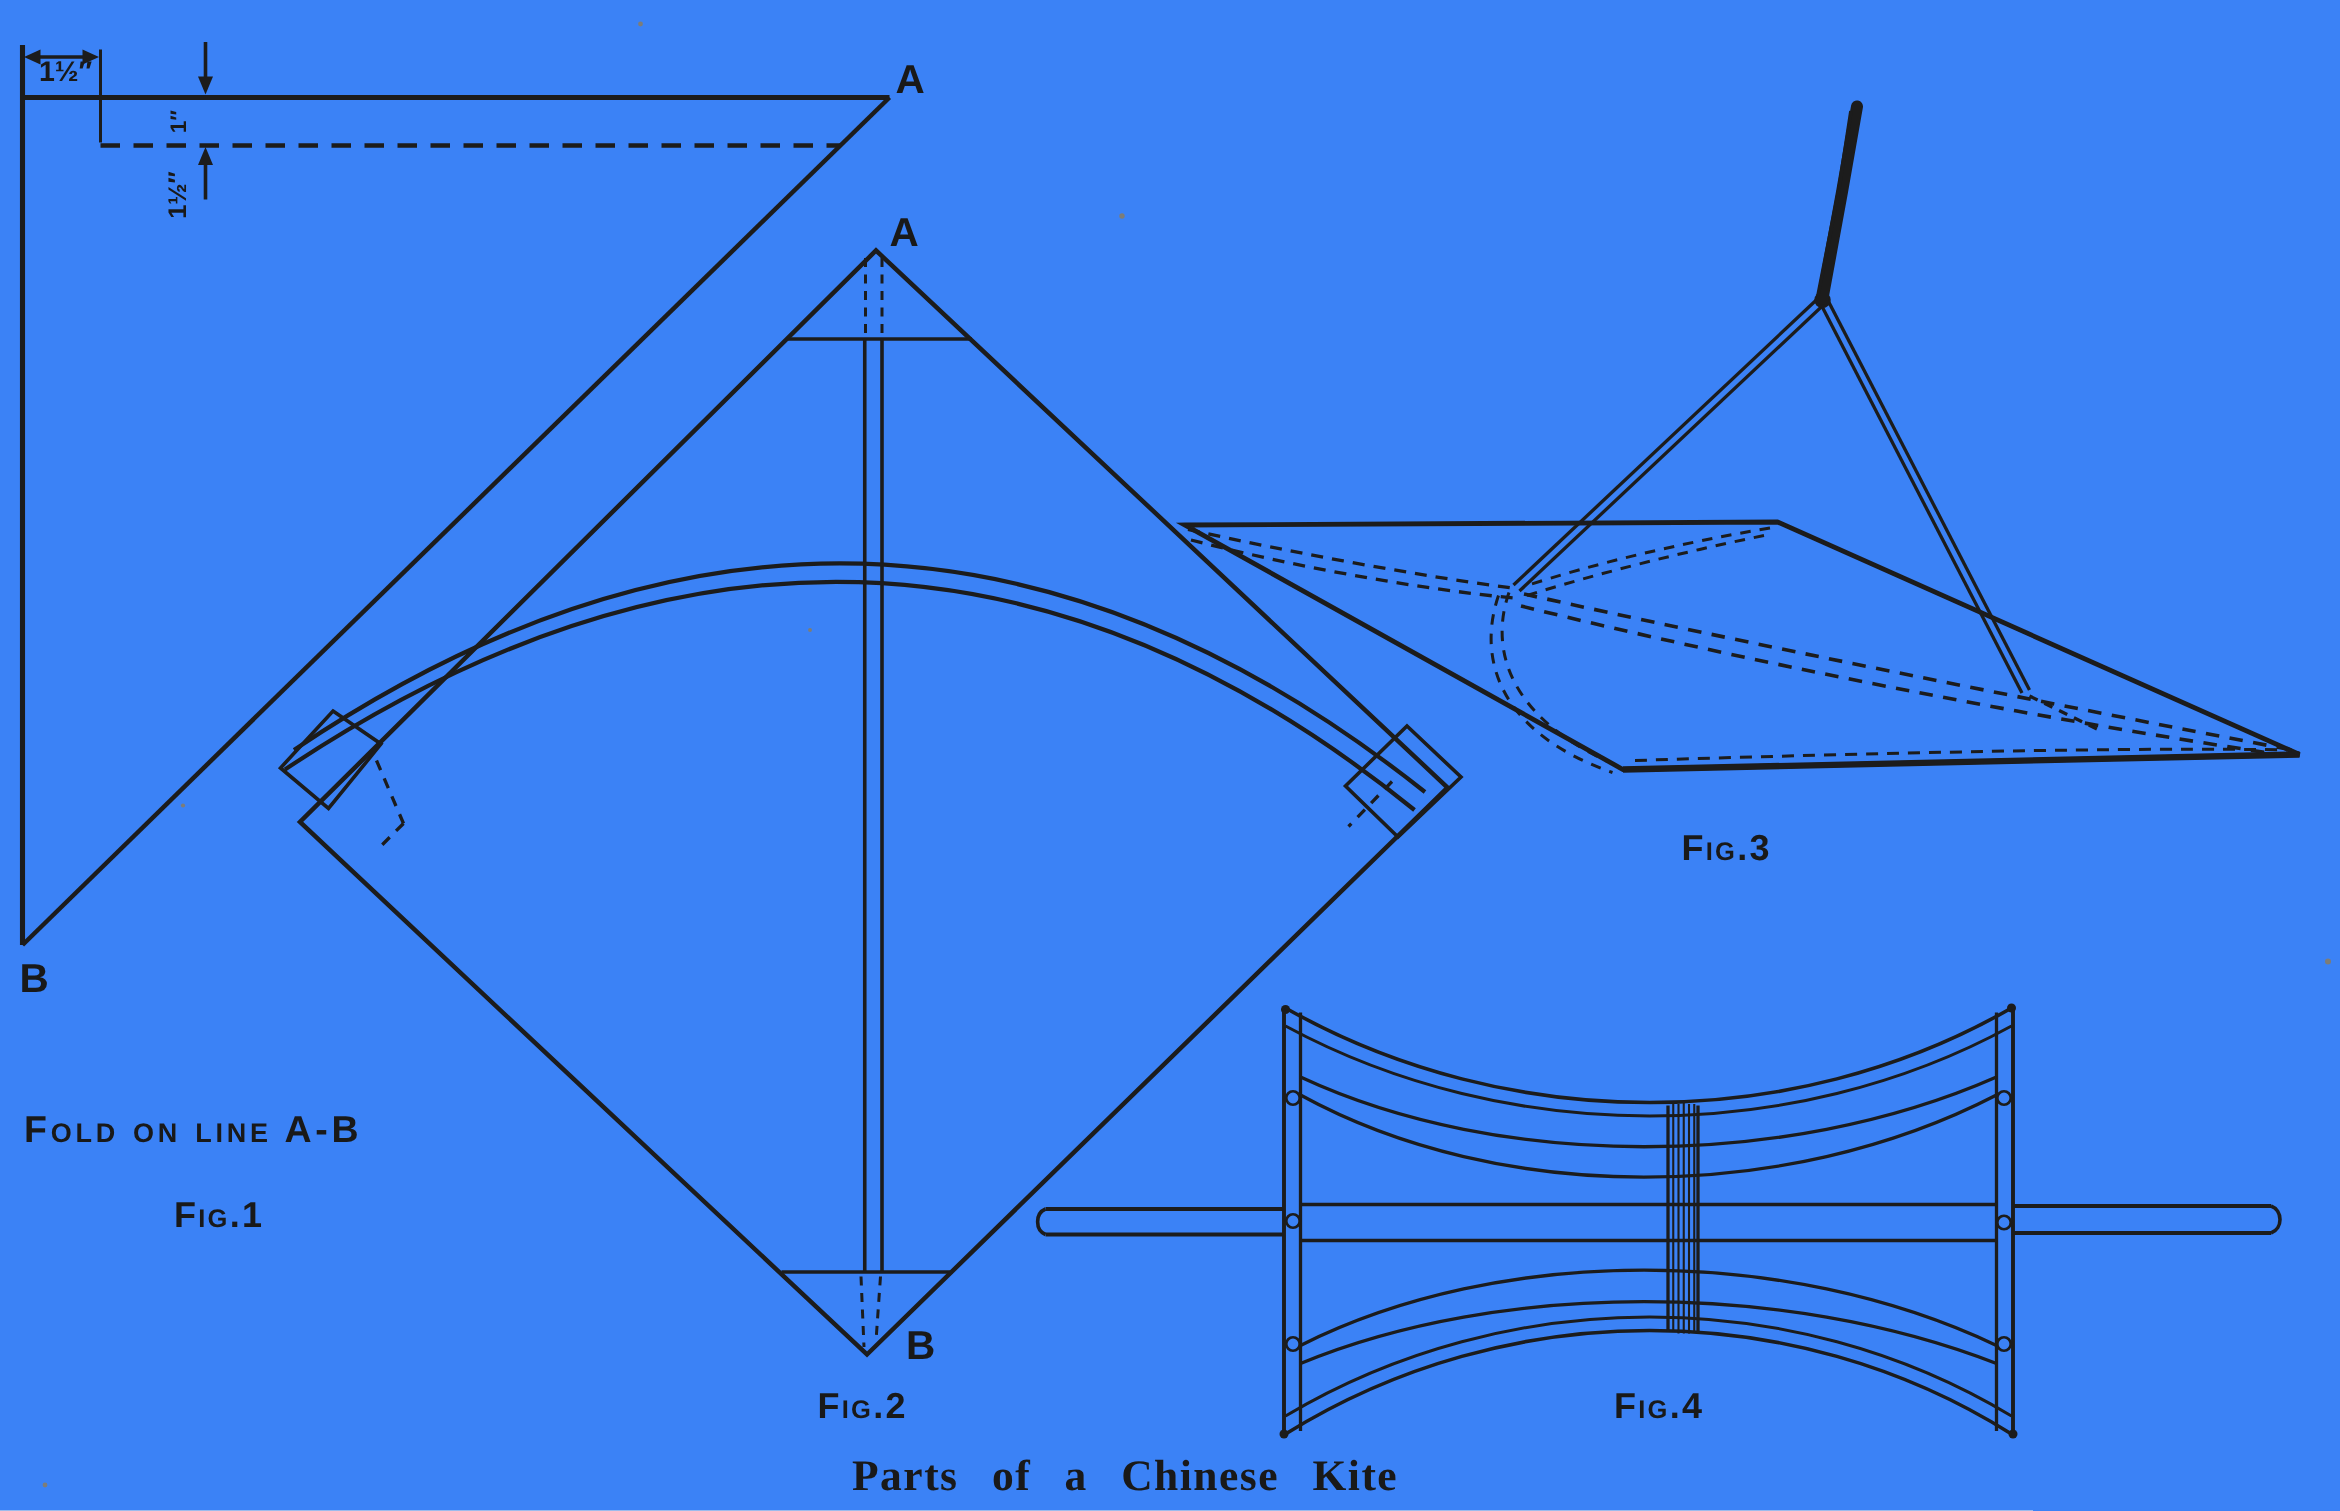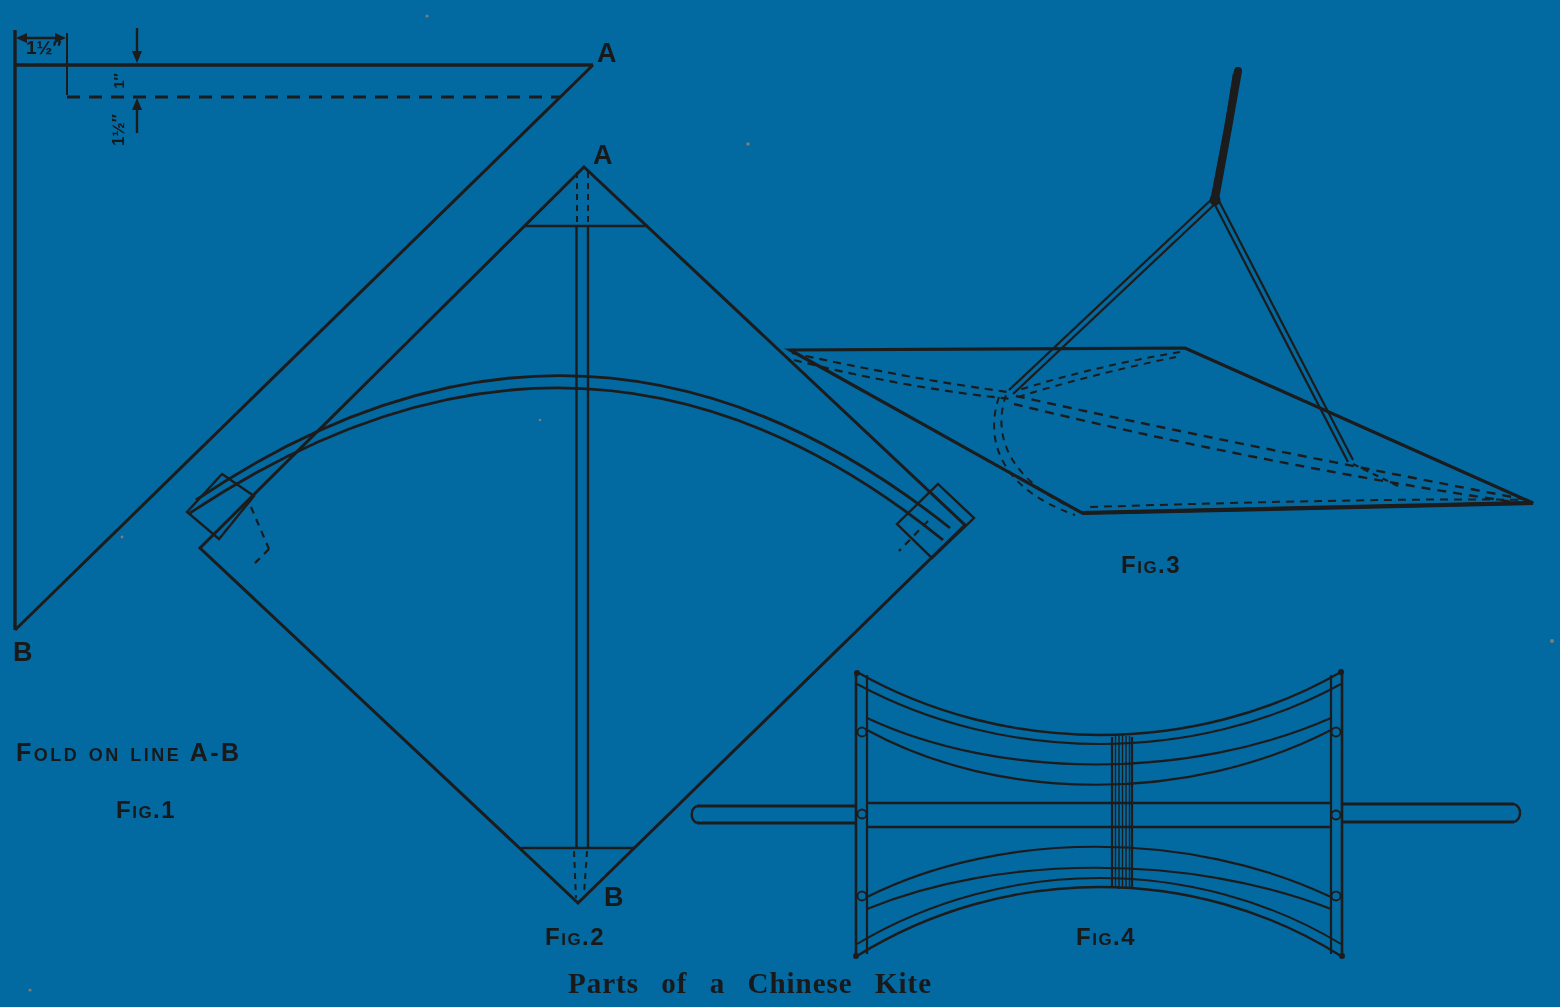--- a/index.html
+++ b/index.html
@@ -1,17 +1,17 @@
 <!DOCTYPE html>
 <html><head>
 <meta charset="utf-8">
 <style>
   html,body{margin:0;padding:0;background:#e8e8e4;}
   .page{
-    position:relative;width:1560px;height:1007px;background:#0369a1;
+    position:relative;width:1560px;height:1007px;background:#3b82f6;
     overflow:hidden;font-family:"Liberation Sans",sans-serif;
   }
   svg{position:absolute;left:0;top:0;}
   svg text{fill:#191919;}
   .hand{font-family:"Liberation Sans",sans-serif;font-weight:bold;font-variant:small-caps;}
   .figlabel{font-size:24px;letter-spacing:1.5px;}
   .note{font-size:25px;letter-spacing:2.5px;}
   .pt{font-family:"Liberation Sans",sans-serif;font-weight:bold;font-size:27px;}
   .dim{font-family:"Liberation Sans",sans-serif;font-weight:bold;font-size:19px;}
   .dim-sm{font-family:"Liberation Sans",sans-serif;font-weight:bold;font-size:15px;}

